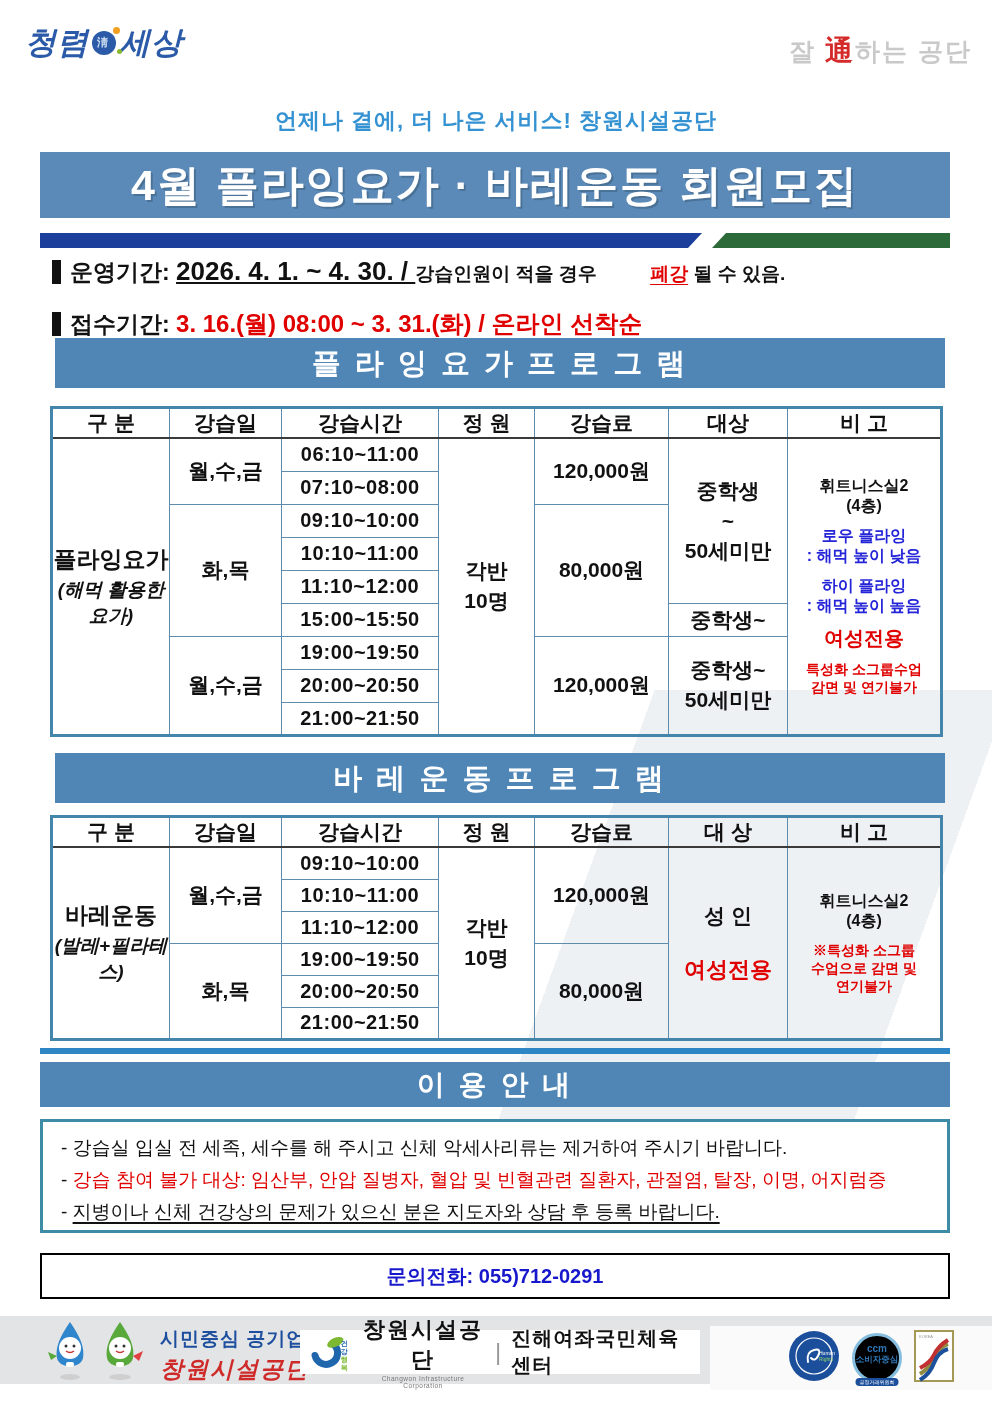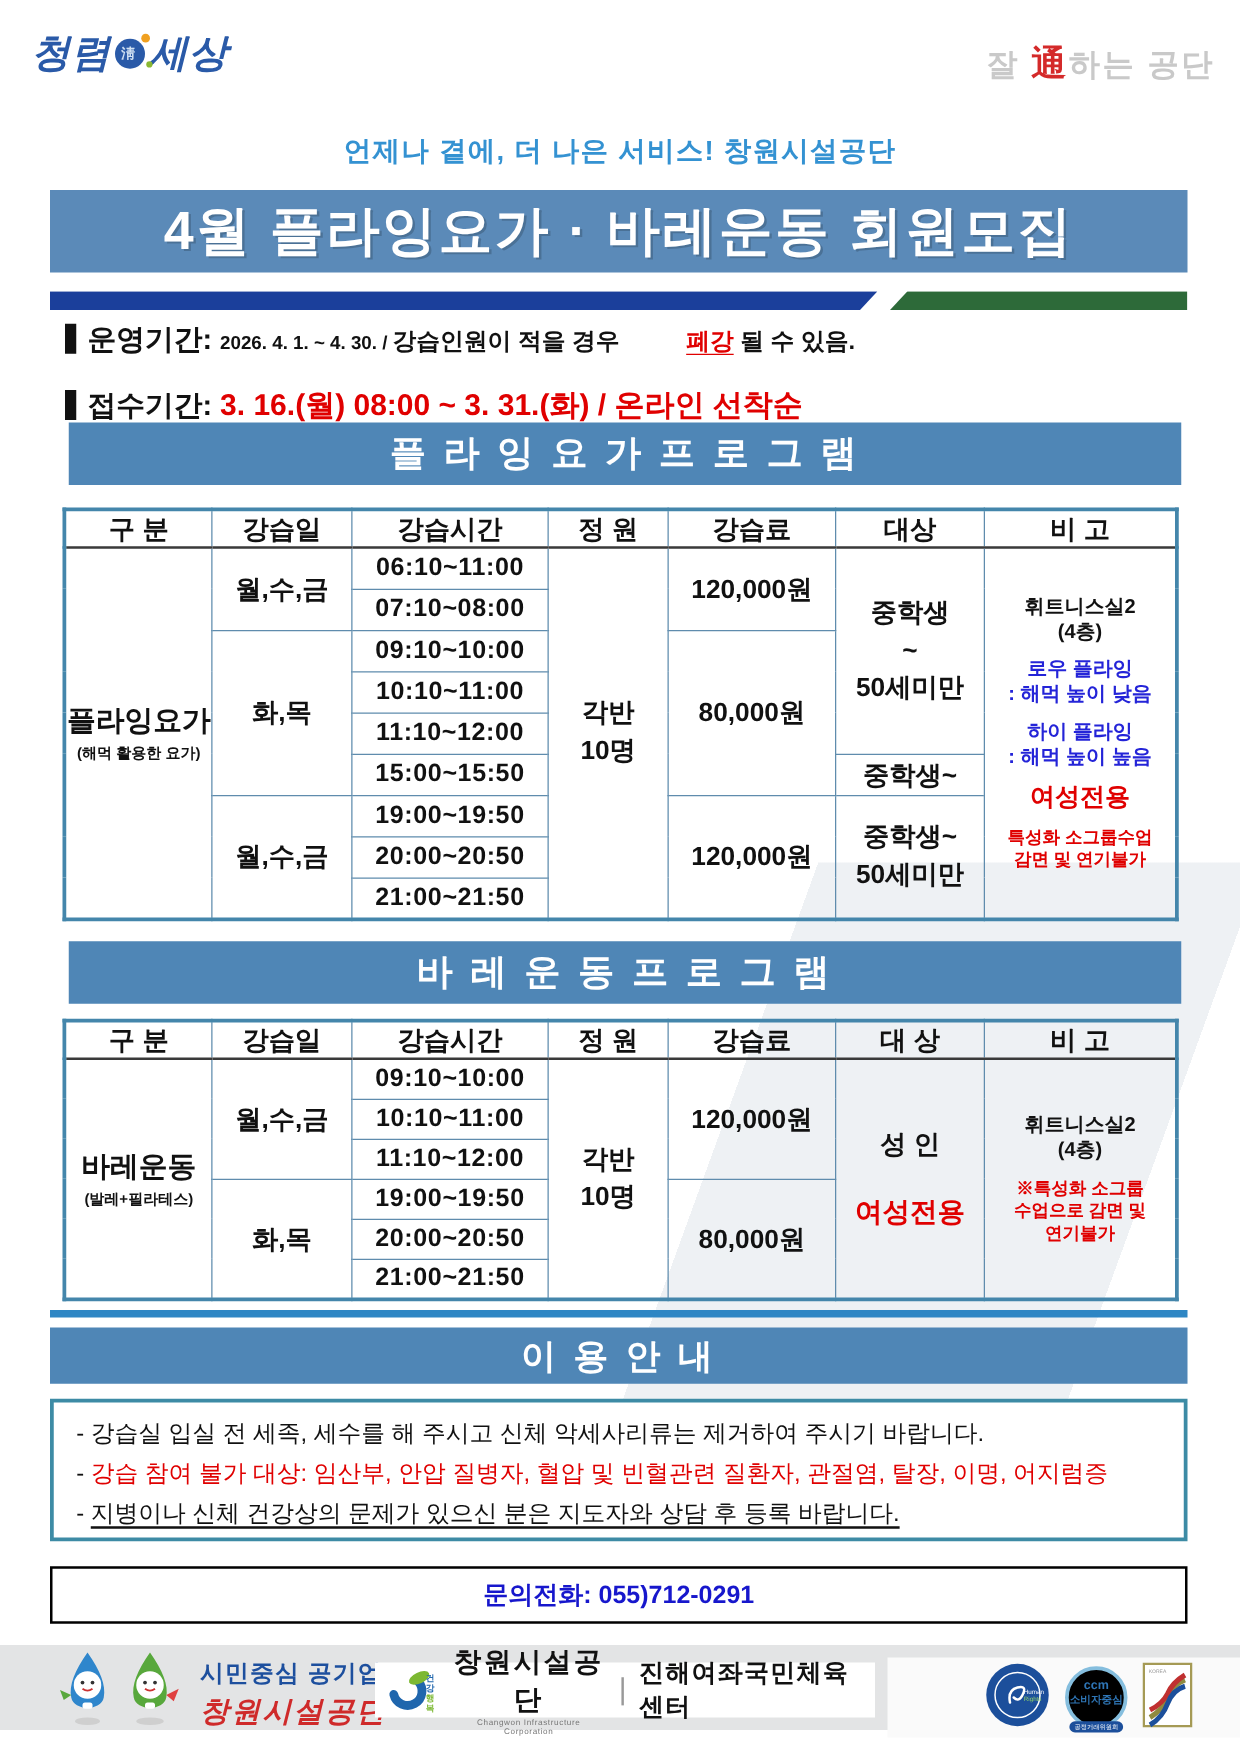--- a/index.html
+++ b/index.html
@@ -29,21 +29,21 @@
   .bar-blue { left:40px; top:233px; width:662px; height:15px; background:#1b3f9b;
     clip-path:polygon(0 0, 100% 0, calc(100% - 14px) 100%, 0 100%); }
   .bar-green { left:712px; top:233px; width:238px; height:15px; background:#2d6a39;
     clip-path:polygon(14px 0, 100% 0, 100% 100%, 0 100%); }
 
   .period-line { left:52px; white-space:nowrap; color:#111; }
   .p1 { top:256px; }
   .p2 { top:308px; }
   .vbar { display:inline-block; width:9px; height:24px; background:#111; margin-right:9px; vertical-align:-4px; }
   .period-label { font-size:23px; font-weight:bold; }
-  .period-main { font-size:15px; font-weight:bold; }
+  .period-main { font-size:26px; font-weight:bold;text-decoration:underline; }
   .period-note { font-size:19px; font-weight:bold; }
   .red-underline { color:#e00000; text-decoration:underline; text-underline-offset:4px;margin-left:48px; }
   .red-strong { color:#e00000; font-size:24px; font-weight:bold; }
 
   .section-banner { left:55px; width:890px; height:50px; background:#4f86b6; color:#ffffff;
     font-size:29px; font-weight:bold; text-align:center; line-height:50px; letter-spacing:3px; white-space:nowrap; }
   .sec1 { top:338px; }
   .sec2 { top:753px; }
 
   table.ptable { border-collapse:collapse; table-layout:fixed; background:transparent; }
@@ -53,21 +53,21 @@
   .t1 { left:50px; top:406px; width:890px; }
   .t2 { left:50px; top:815px; width:890px; }
   .t1 th { height:28px; }
   .t1 td { height:33px; }
   .t2 th { height:27px; }
   .t2 td { height:32px; }
   td.time { font-size:20px; letter-spacing:0.5px; }
   td.day, td.cap, td.fee, td.tgt { font-size:21px; }
   td.tgt div { line-height:30px; }
   .cat-name { font-size:23px; font-weight:bold; }
-  .cat-sub { font-size:12px; font-weight:bold; margin-top:2px; }
+  .cat-sub { font-size:19px; font-weight:bold; margin-top:2px;font-style:italic; }
   td.cap div { line-height:30px; }
   td.note { padding:6px 2px; }
   .n-bk { font-size:16px; color:#111; line-height:20px; }
   .n-bl { font-size:16px; color:#2424d8; line-height:20px; }
   .n-rd { font-size:14px; color:#e00000; line-height:18px; }
   .n-rd-big { font-size:20px; color:#e00000; line-height:24px; }
   .sp { margin-top:10px; }
   .tgt-main { font-size:21px; color:#111; }
   .tgt-sub { font-size:22px; color:#e00000; margin-top:24px; }
 

